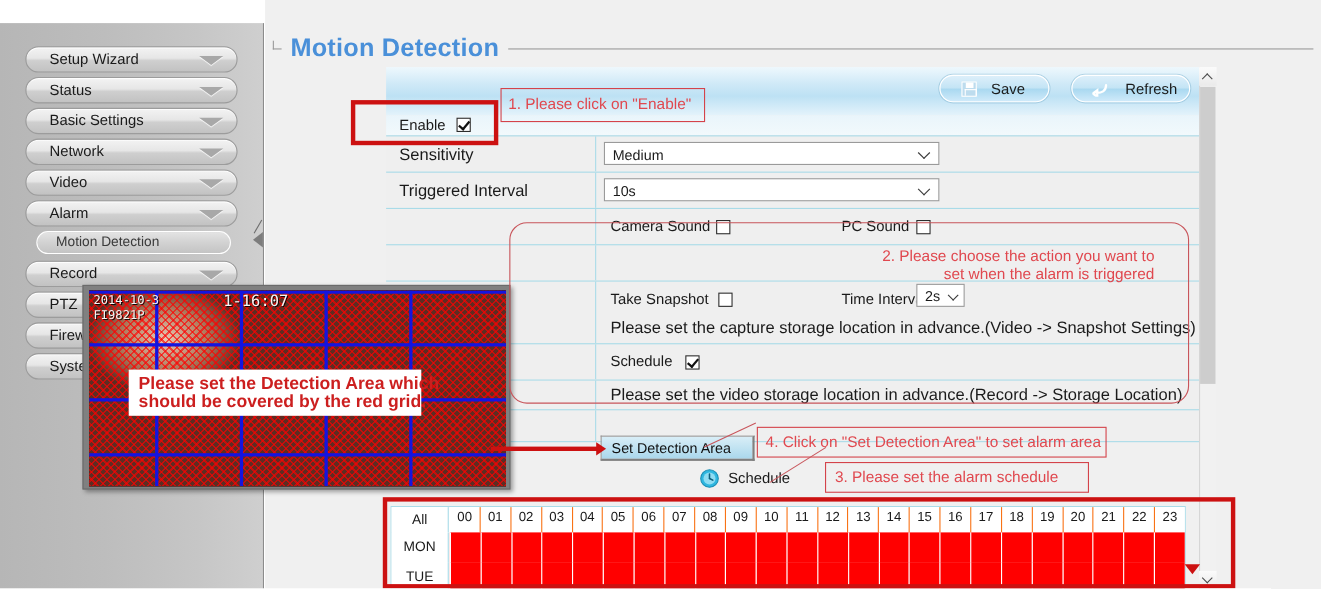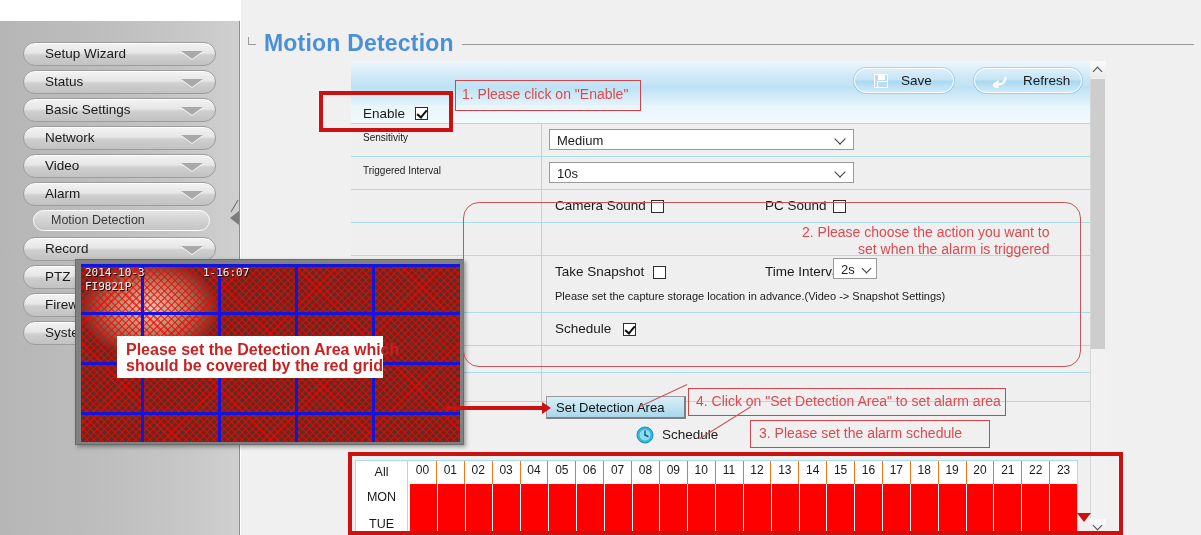--- a/index.html
+++ b/index.html
@@ -203,21 +203,21 @@
     background: #efefef;
   }
   .frow.last { border-bottom: 1px solid #a9dbe8; }
   .fcell-label {
     position: absolute; left: 0; top: 0;
     width: 191px; height: 100%;
     border-right: 1px solid #a9dbe8;
   }
   .fcell-label .ltext {
     position: absolute; left: 12px; top: 8px;
-    font-size: 10px; color: #1a1a1a;
+    font-size: 15px; color: #1a1a1a;
     white-space: nowrap;
     text-align: center;
   }
   .fcell-value {
     position: absolute; left: 192px; top: 0;
     right: 0; height: 100%;
   }
   .enable-row {
     position: absolute; left: 110px; top: 105px;
     width: 739px; height: 18px;
@@ -272,21 +272,21 @@
   #interval-select .seltext { top: 3px; }
   #interval-select .selchev { right: 9px; top: 5px; }
   #snapshot-interval-select { left: 290px; top: 2px; width: 44px; height: 21px; }
   #snapshot-interval-select .seltext { top: 3px; }
   #snapshot-interval-select .selchev { right: 6px; top: 6px; width:7px;height:7px; }
 
   .act-item { position: absolute; font-size: 13.5px; color: #1a1a1a; white-space: nowrap; }
 
   .hint-text {
     position: absolute; left: 12px;
-    font-size: 11px; color: #1a1a1a; white-space: nowrap;
+    font-size: 15px; color: #1a1a1a; white-space: nowrap;
   }
 
   
   #set-detection-area-button {
     position: absolute; left: 305px; top: 396px;
     width: 140px; height: 23px;
     background: linear-gradient(to bottom, #d9eef7 0%, #bfe2f1 55%, #aad7ec 100%);
     border: 1px solid #9a9a9a;
     border-right: 2px solid #808080;
     border-bottom: 2px solid #808080;
@@ -386,21 +386,21 @@
   .bg-h { position: absolute; left: 0; right: 0; height: 3px; background: #1414e0; }
   #osd-date {
     position: absolute; left: 4px; top: 2px;
     font-size: 11px; color: #f5f5f5;
     font-family: "DejaVu Sans Mono", monospace;
     text-shadow: 1px 1px 0 rgba(0,0,0,.85);
     white-space: nowrap;
   }
   #osd-time {
     position: absolute; left: 122px; top: 2px;
-    font-size: 11px; color: #f5f5f5;
+    font-size: 14px; color: #f5f5f5;
     font-family: "DejaVu Sans Mono", monospace;
     text-shadow: 1px 1px 0 rgba(0,0,0,.85);
     white-space: nowrap;
   }
   #osd-model {
     position: absolute; left: 4px; top: 16px;
     font-size: 11px; color: #f5f5f5;
     font-family: "DejaVu Sans Mono", monospace;
     text-shadow: 1px 1px 0 rgba(0,0,0,.85);
     white-space: nowrap;
@@ -643,20 +643,23 @@
       <div class="frow" style="height:33px">
         <div class="fcell-label"></div>
         <div class="fcell-value">
           <span class="act-item" style="left:12px;top:8px">Schedule</span>
           <span class="cbx checked" style="position:absolute;left:80px;top:10px"></span>
         </div>
       </div>
 
       <div class="frow" style="height:27px">
         <div class="fcell-label"></div>
+        <div class="fcell-value">
+          <span class="hint-text" style="top:5px">Please set the video storage location in advance.(Record -&gt; Storage Location)</span>
+        </div>
       </div>
 
       <div class="frow last" style="height:30px">
         <div class="fcell-label"></div>
         <div class="fcell-value"></div>
       </div>
     </div>
 
     <div id="set-detection-area-button">
       <span class="btxt">Set Detection Area</span>

